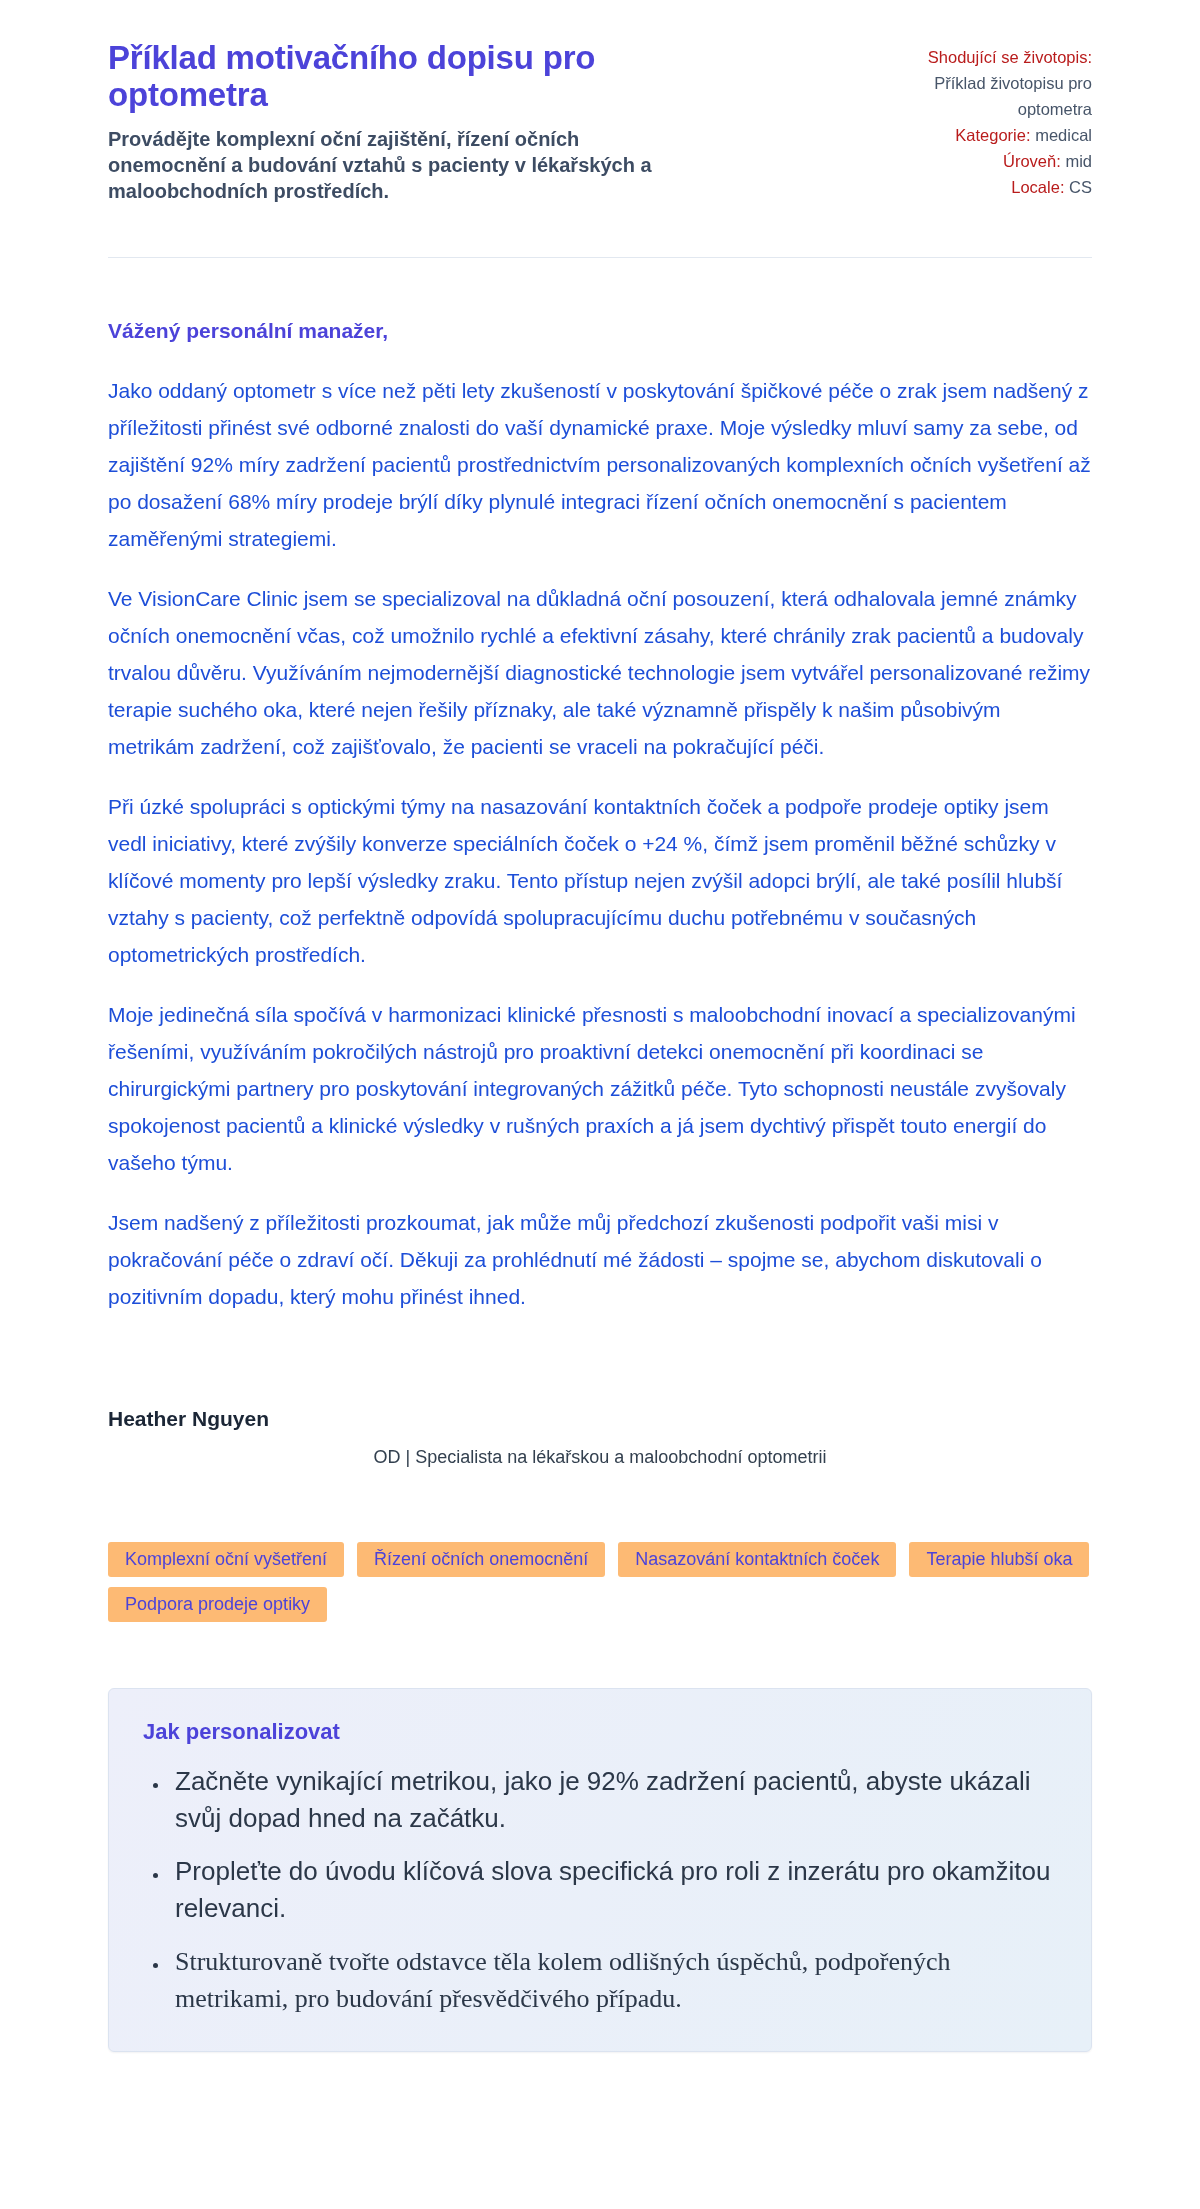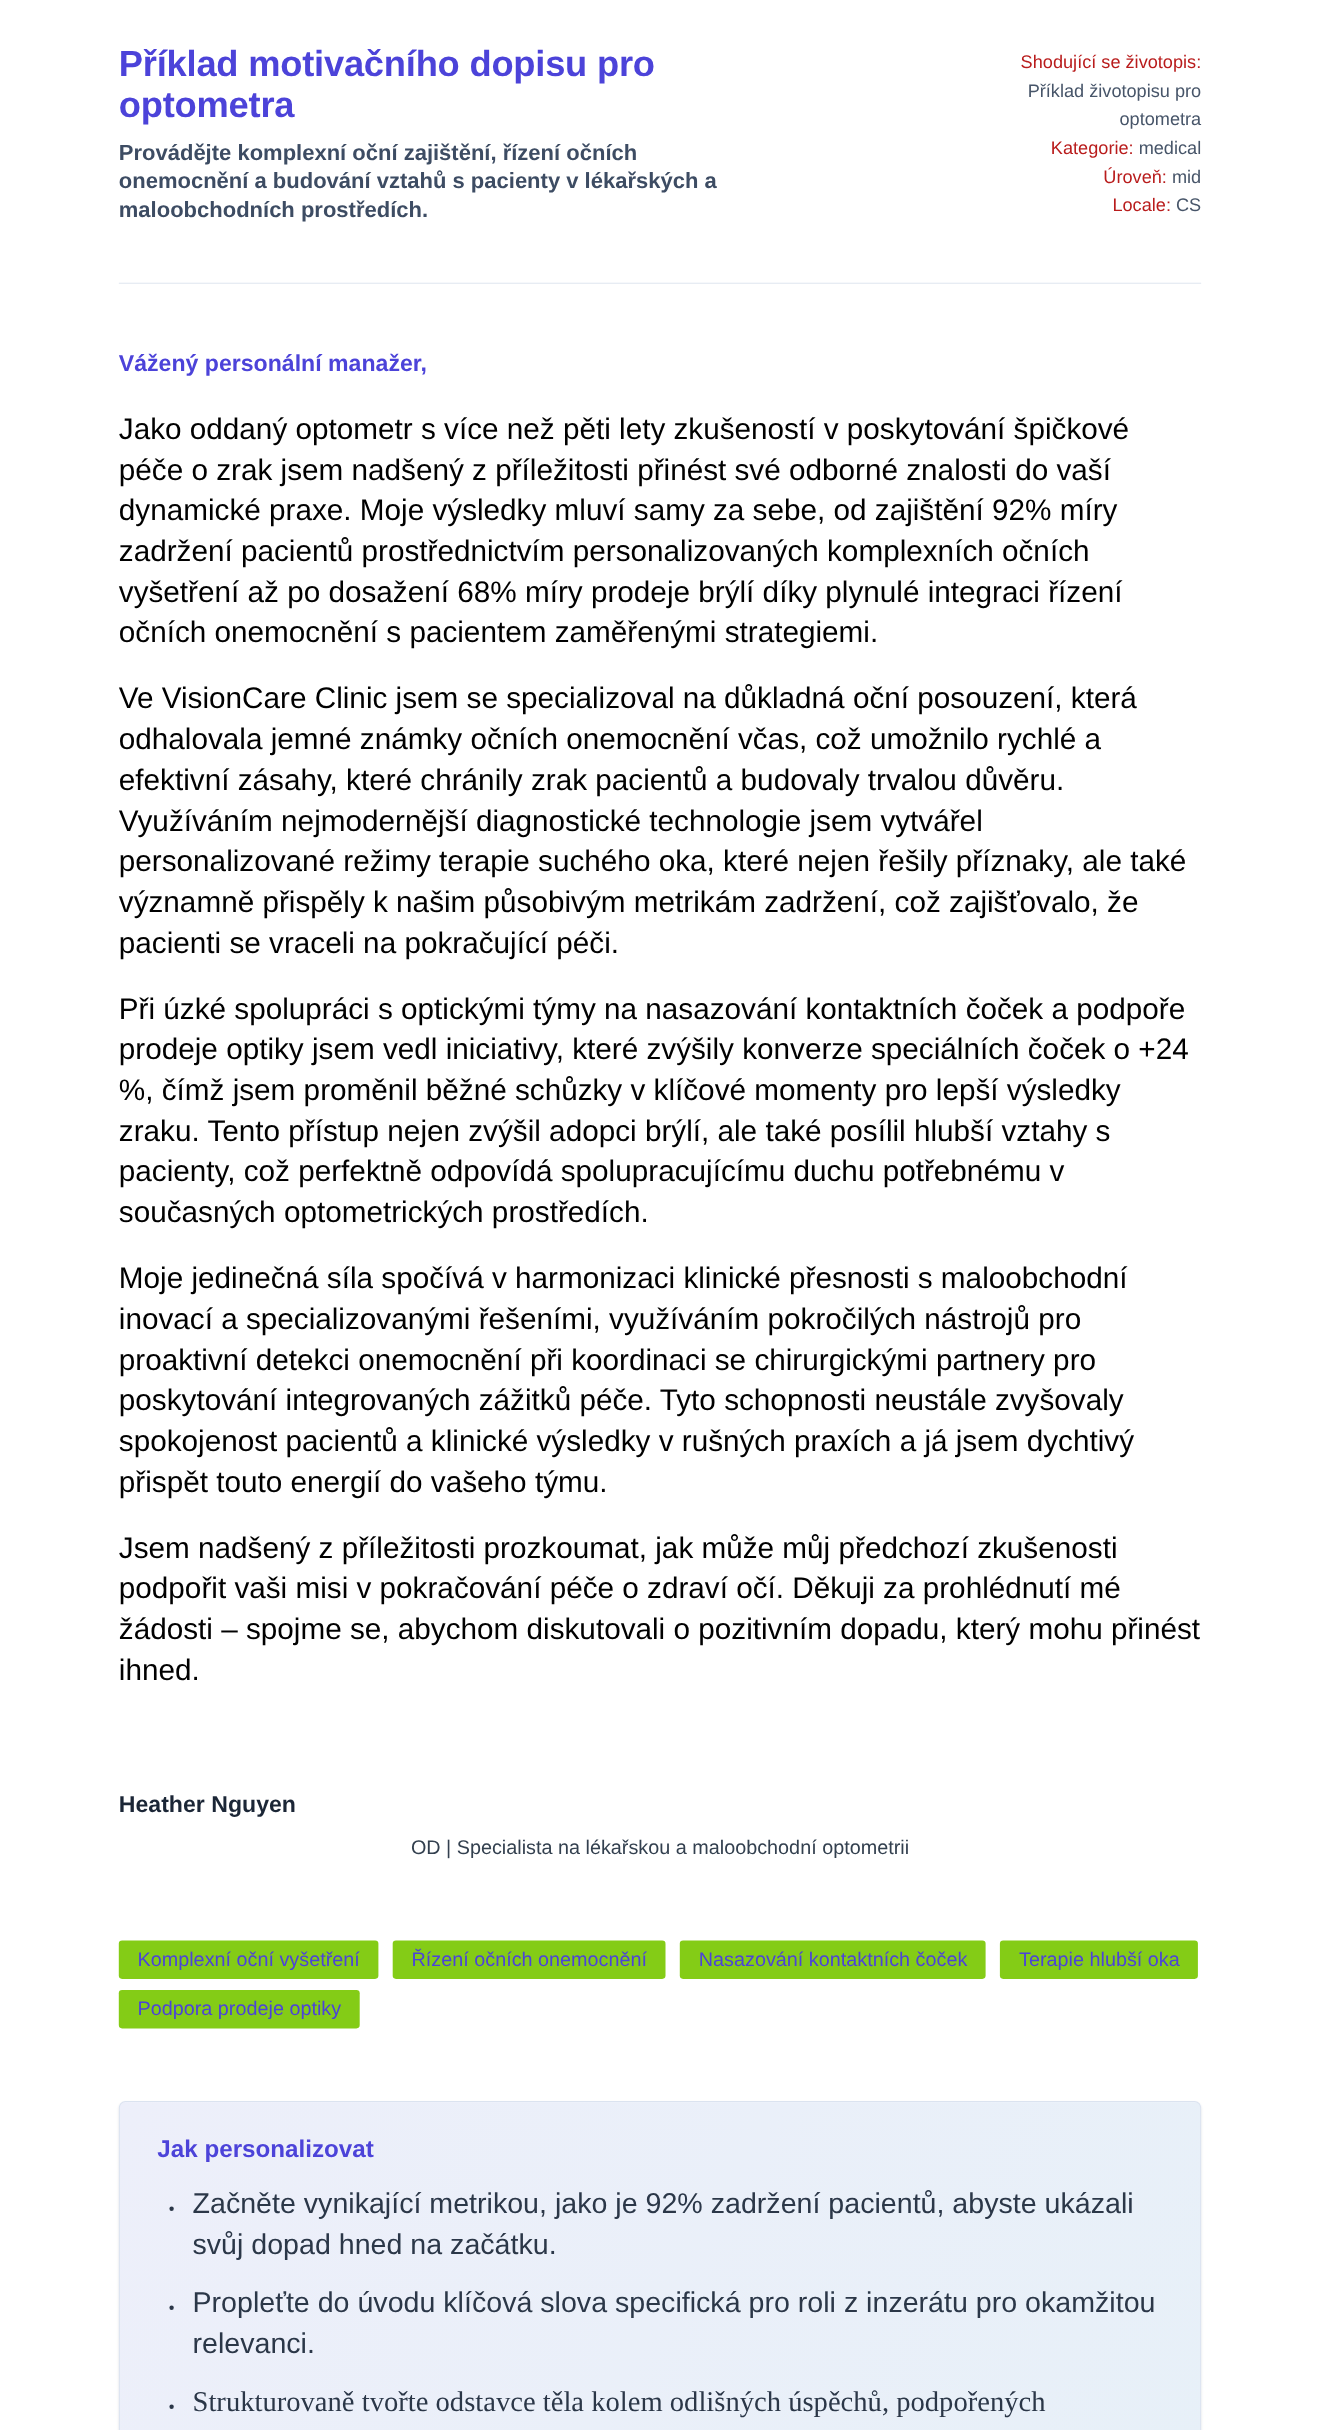--- a/index.html
+++ b/index.html
@@ -62,23 +62,23 @@
   
   .letter { margin-top: 54px; }
   .greeting {
     font-size: 21px;
     font-weight: 700;
     color: #4c43d9;
     line-height: 37px;
     margin-bottom: 13px;
   }
   .letter p.body-par {
-    font-size: 27px;
+    font-size: 21px;
     line-height: 37px;
-    color: #000000;
+    color: #1d4ed8;
     margin: 23px 0;
   }
 
   
   .signature { margin-top: 90px; }
   .signature-name {
     font-size: 21px;
     font-weight: 700;
     color: #1b2636;
     line-height: 1.3;
@@ -93,21 +93,21 @@
 
   
   .tags {
     margin-top: 72px;
     display: flex;
     flex-wrap: wrap;
     gap: 10px 13px;
   }
   .chip {
     display: inline-block;
-    background: #84cc16;
+    background: #fdba74;
     color: #4c43d9;
     font-size: 18px;
     line-height: 21px;
     padding: 7px 17px;
     border-radius: 3px;
     white-space: nowrap;
   }
 
   
   .tips-box {

